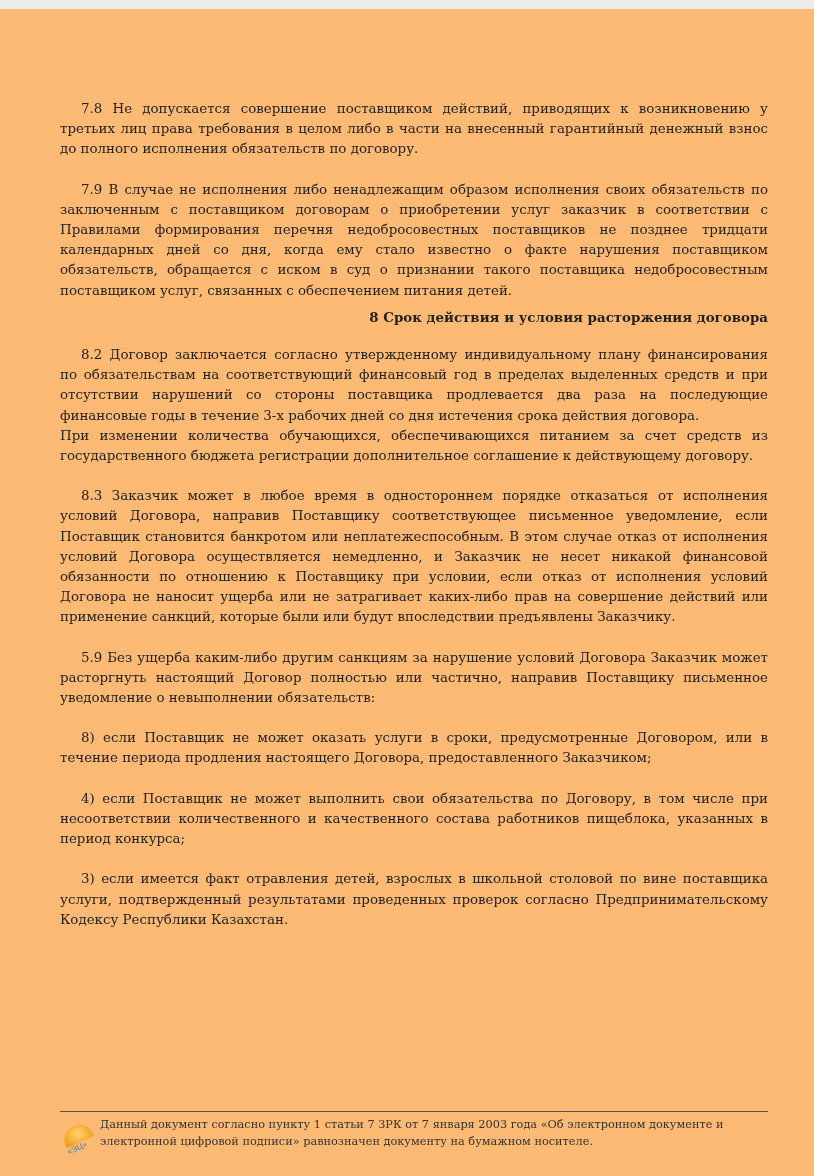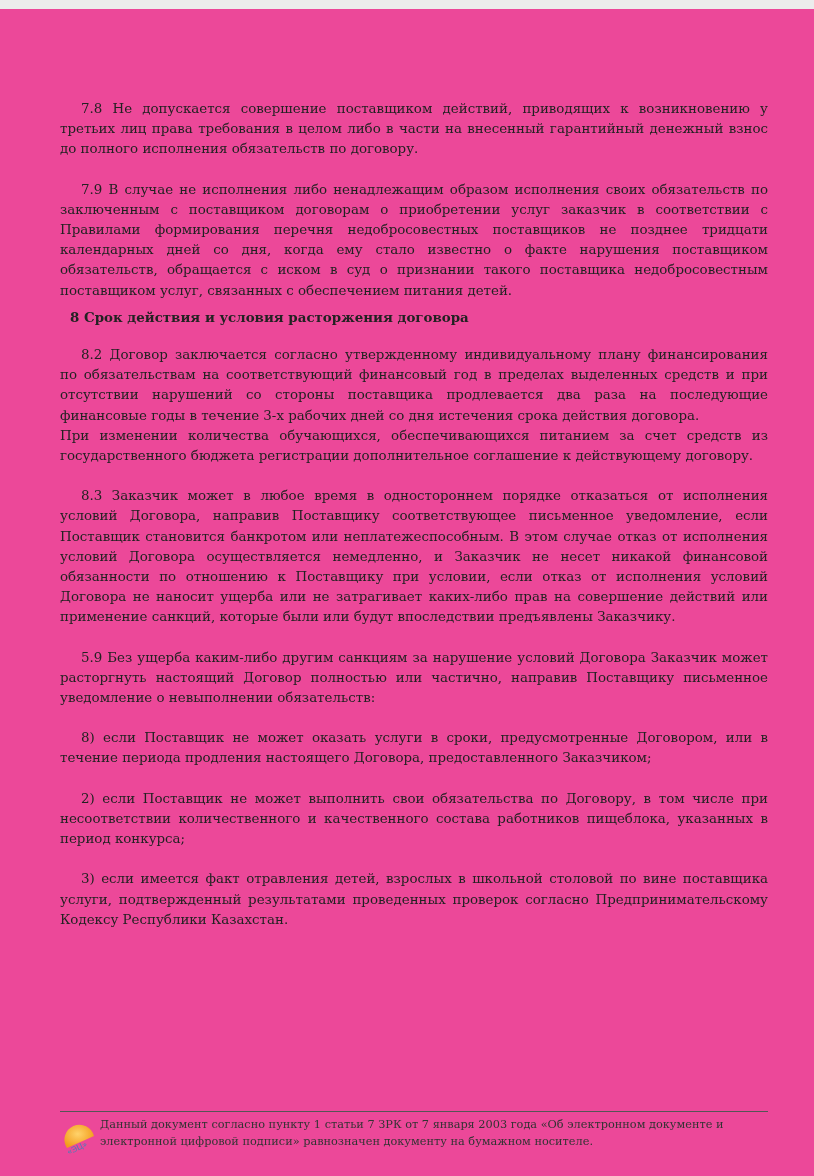--- a/index.html
+++ b/index.html
@@ -4,30 +4,30 @@
 <style>
   html, body { margin: 0; padding: 0; }
   body {
     width: 814px; height: 1176px; overflow: hidden;
     background: #ffffff;
     font-family: "DejaVu Serif", serif;
     color: #222;
   }
   .topbar { height: 9px; background: #ececec; }
   .page {
-    position: relative; width: 814px; height: 1167px; background: #ec4899;
+    position: relative; width: 814px; height: 1167px; background: #fdba74;
   }
   .content {
     position: absolute; left: 60px; top: 90px; width: 708px;
     font-size: 13.4px; line-height: 20.2px;
   }
   .para { text-align: justify; text-indent: 21px; margin: 0; }
   .para.gap { margin-bottom: 20px; }
   .heading {
-    text-align: left; font-weight: bold; margin: 0 0 18px 0;
+    text-align: right; font-weight: bold; margin: 0 0 18px 0;
     padding-left: 10px;
   }
   .footer {
     position: absolute; left: 60px; top: 1102px; width: 708px;
     border-top: 1.5px solid #555;
   }
   .footer-inner { display: flex; align-items: flex-start; padding-top: 4px; }
   .logo { width: 36px; height: 36px; flex: 0 0 36px; margin-top: 2px; margin-left: 2px; }
   .footer-text {
     font-size: 11.3px; line-height: 17px; color: #333; margin-left: 2px;
@@ -40,21 +40,21 @@
 <div class="page">
   <div class="content">
     <p class="para gap">7.8 Не допускается совершение поставщиком действий, приводящих к возникновению у третьих лиц права требования в целом либо в части на внесенный гарантийный денежный взнос до полного исполнения обязательств по договору.</p>
     <p class="para" style="margin-bottom:6px">7.9 В случае не исполнения либо ненадлежащим образом исполнения своих обязательств по заключенным с поставщиком договорам о приобретении услуг заказчик в соответствии с Правилами формирования перечня недобросовестных поставщиков не позднее тридцати календарных дней со дня, когда ему стало известно о факте нарушения поставщиком обязательств, обращается с иском в суд о признании такого поставщика недобросовестным поставщиком услуг, связанных с обеспечением питания детей.</p>
     <p class="heading">8 Срок действия и условия расторжения договора</p>
     <p class="para">8.2 Договор заключается согласно утвержденному индивидуальному плану финансирования по обязательствам на соответствующий финансовый год в пределах выделенных средств и при отсутствии нарушений со стороны поставщика продлевается два раза на последующие финансовые годы в течение 3-х рабочих дней со дня истечения срока действия договора.</p>
     <p class="para gap" style="text-indent:0">При изменении количества обучающихся, обеспечивающихся питанием за счет средств из государственного бюджета регистрации дополнительное соглашение к действующему договору.</p>
     <p class="para gap">8.3 Заказчик может в любое время в одностороннем порядке отказаться от исполнения условий Договора, направив Поставщику соответствующее письменное уведомление, если Поставщик становится банкротом или неплатежеспособным. В этом случае отказ от исполнения условий Договора осуществляется немедленно, и Заказчик не несет никакой финансовой обязанности по отношению к Поставщику при условии, если отказ от исполнения условий Договора не наносит ущерба или не затрагивает каких-либо прав на совершение действий или применение санкций, которые были или будут впоследствии предъявлены Заказчику.</p>
     <p class="para gap">5.9 Без ущерба каким-либо другим санкциям за нарушение условий Договора Заказчик может расторгнуть настоящий Договор полностью или частично, направив Поставщику письменное уведомление о невыполнении обязательств:</p>
     <p class="para gap">8) если Поставщик не может оказать услуги в сроки, предусмотренные Договором, или в течение периода продления настоящего Договора, предоставленного Заказчиком;</p>
-    <p class="para gap">2) если Поставщик не может выполнить свои обязательства по Договору, в том числе при несоответствии количественного и качественного состава работников пищеблока, указанных в период конкурса;</p>
+    <p class="para gap">4) если Поставщик не может выполнить свои обязательства по Договору, в том числе при несоответствии количественного и качественного состава работников пищеблока, указанных в период конкурса;</p>
     <p class="para">3) если имеется факт отравления детей, взрослых в школьной столовой по вине поставщика услуги, подтвержденный результатами проведенных проверок согласно Предпринимательскому Кодексу Республики Казахстан.</p>
   </div>
 
   <div class="footer">
     <div class="footer-inner">
       <svg class="logo" viewBox="0 0 36 36">
         <defs>
           <radialGradient id="sg" cx="45%" cy="40%" r="60%">
             <stop offset="0%" stop-color="#ffd36b"></stop>
             <stop offset="100%" stop-color="#f29a1a"></stop>

